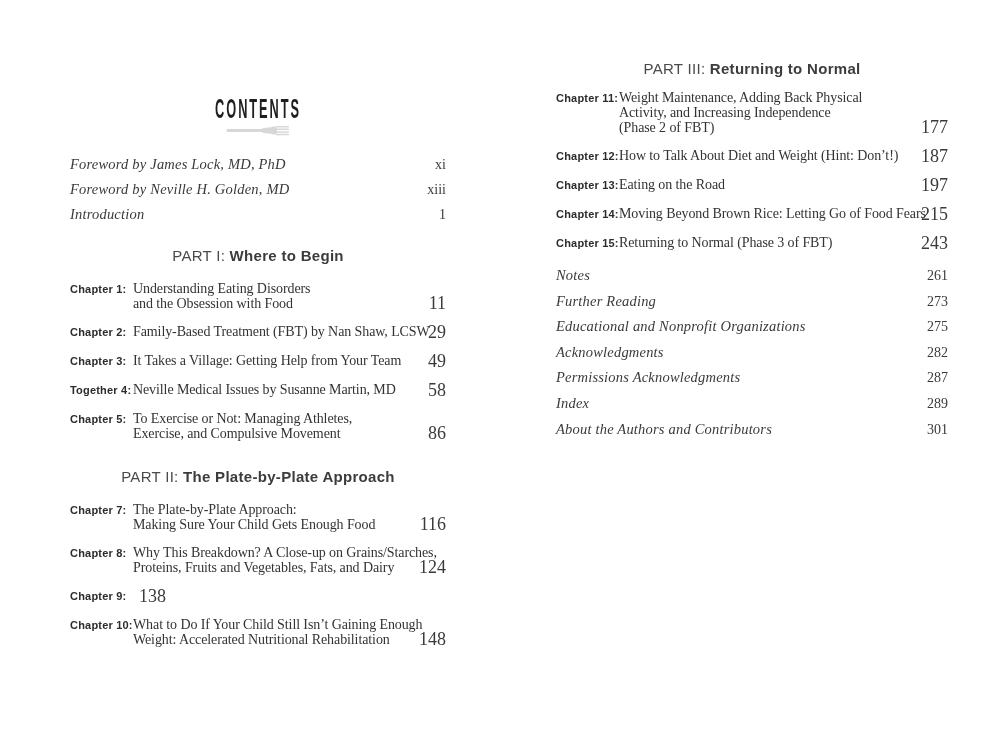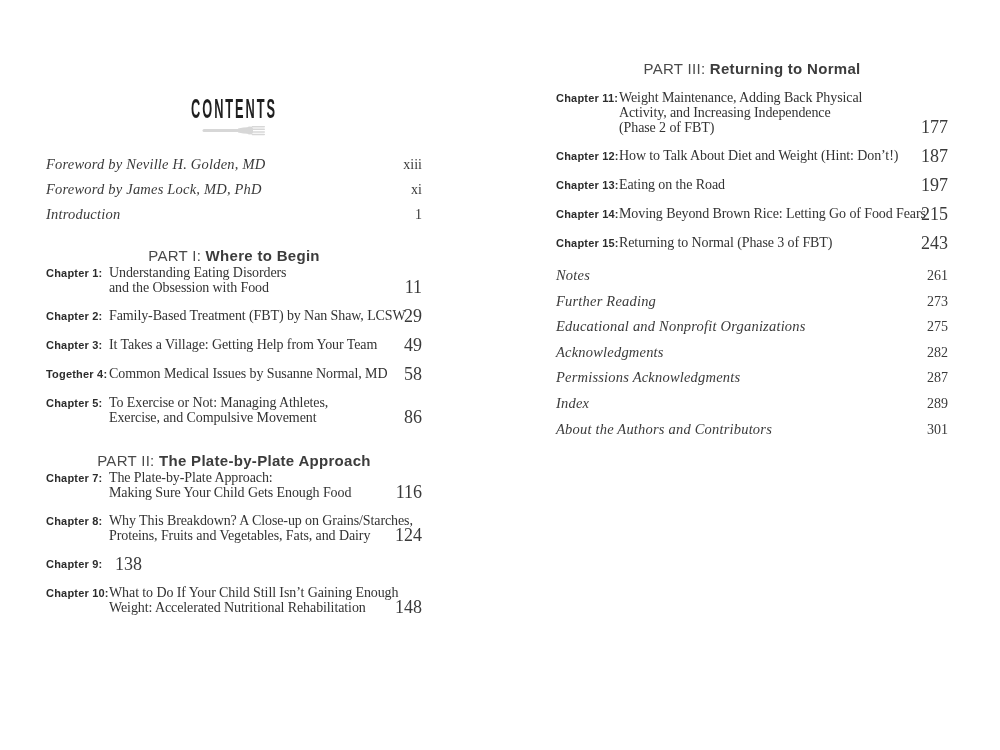--- a/index.html
+++ b/index.html
@@ -1,20 +1,20 @@
 <!DOCTYPE html>
 <html><head>
 <meta charset="utf-8">
 <style>
   * { margin:0; padding:0; box-sizing:border-box; }
   html,body { width:1000px; height:750px; background:#ffffff; overflow:hidden; }
   body { position:relative; font-family:"Liberation Serif", serif; color:#333; }
 
   .col { position:absolute; top:0; }
-  .col-left  { left:46px;  width:376px; }
+  .col-left  { left:70px;  width:376px; }
   .col-right { left:556px; width:392px; }
 
   
   .contents-title { margin-top:97px; text-align:center; }
   .contents-title .txt {
     display:inline-block;
     font-family:"Liberation Sans", sans-serif;
     font-weight:700; font-size:20px; letter-spacing:3px;
     color:#1f1f1f;
     transform:scale(0.64,1.4); transform-origin:center;
@@ -33,21 +33,21 @@
   .part-head {
     text-align:center; font-family:"Liberation Sans", sans-serif;
     font-size:15px; line-height:18px; letter-spacing:0.3px; color:#4a4a4a;
   }
   .part-head .name { font-weight:700; color:#3c3c3c; }
   .ph-1 { margin-top:16px; }
   .ph-2 { margin-top:27px; }
   .ph-3 { margin-top:60px; }
 
   
-  .chapters { }
+  .chapters { margin-top:16px; }
   .chapters-r { margin-top:12px; }
   .ch-row { display:flex; margin-bottom:13px; }
   .ch-label {
     flex:none; width:63px;
     font-family:"Liberation Sans", sans-serif;
     font-weight:700; font-size:11px; letter-spacing:0.2px;
     line-height:15px; padding-top:1px; color:#2c2c2c;
     white-space:nowrap;
   }
   .ch-title { flex:1 1 auto; min-width:0; }
@@ -78,26 +78,26 @@
         <rect x="49.5" y="2.0" width="13.5" height="1.5" rx="0.75"></rect>
         <rect x="49.5" y="4.6" width="13.5" height="1.5" rx="0.75"></rect>
         <rect x="49.5" y="7.2" width="13.5" height="1.5" rx="0.75"></rect>
         <rect x="49.5" y="9.8" width="13.5" height="1.5" rx="0.75"></rect>
       </g>
     </svg>
   </div>
 
   <div class="fm">
     <div class="fm-row">
+      <span class="it-label">Foreword by James Lock, MD, PhD</span>
+      <span class="row-page">xi</span>
+    </div>
+    <div class="fm-row">
       <span class="it-label">Foreword by Neville H. Golden, MD</span>
       <span class="row-page">xiii</span>
-    </div>
-    <div class="fm-row">
-      <span class="it-label">Foreword by James Lock, MD, PhD</span>
-      <span class="row-page">xi</span>
     </div>
     <div class="fm-row">
       <span class="it-label">Introduction</span>
       <span class="row-page">1</span>
     </div>
   </div>
 
   <div class="part-head ph-1">
     <span class="prefix">PART I: </span><span class="name">Where to Begin</span>
   </div>
@@ -121,21 +121,21 @@
     <div class="ch-row">
       <span class="ch-label">Chapter 3:</span>
       <span class="ch-title">
         <span class="line">It Takes a Village: Getting Help from Your Team</span>
       </span>
       <span class="ch-page">49</span>
     </div>
     <div class="ch-row">
       <span class="ch-label">Together 4:</span>
       <span class="ch-title">
-        <span class="line">Common Medical Issues by Susanne Normal, MD</span>
+        <span class="line">Neville Medical Issues by Susanne Martin, MD</span>
       </span>
       <span class="ch-page">58</span>
     </div>
     <div class="ch-row">
       <span class="ch-label">Chapter 5:</span>
       <span class="ch-title">
         <span class="line">To Exercise or Not: Managing Athletes,</span>
         <span class="line">Exercise, and Compulsive Movement</span>
       </span>
       <span class="ch-page">86</span>

